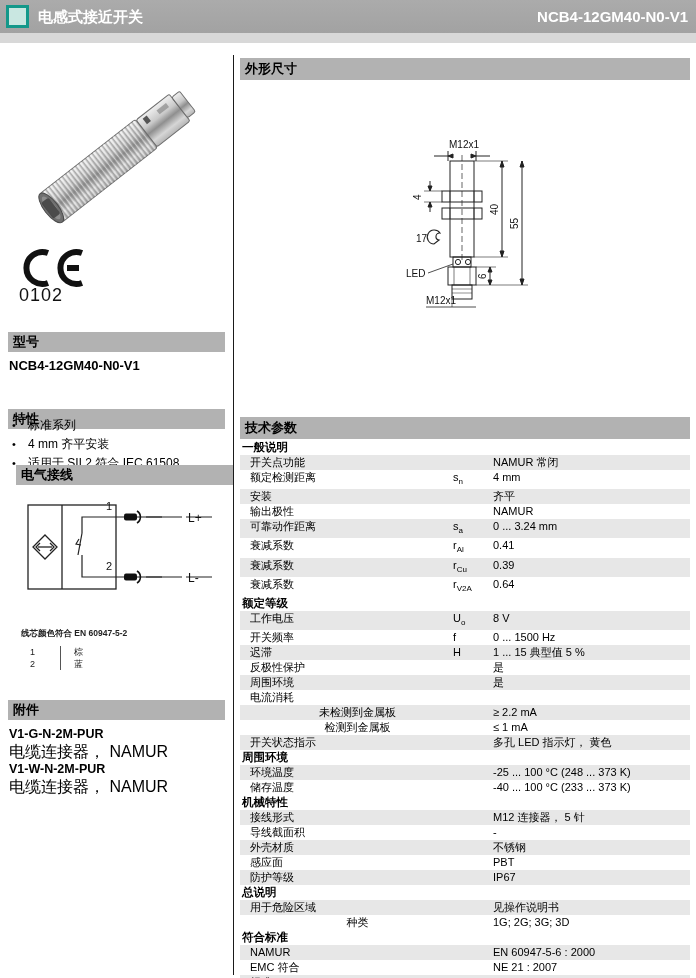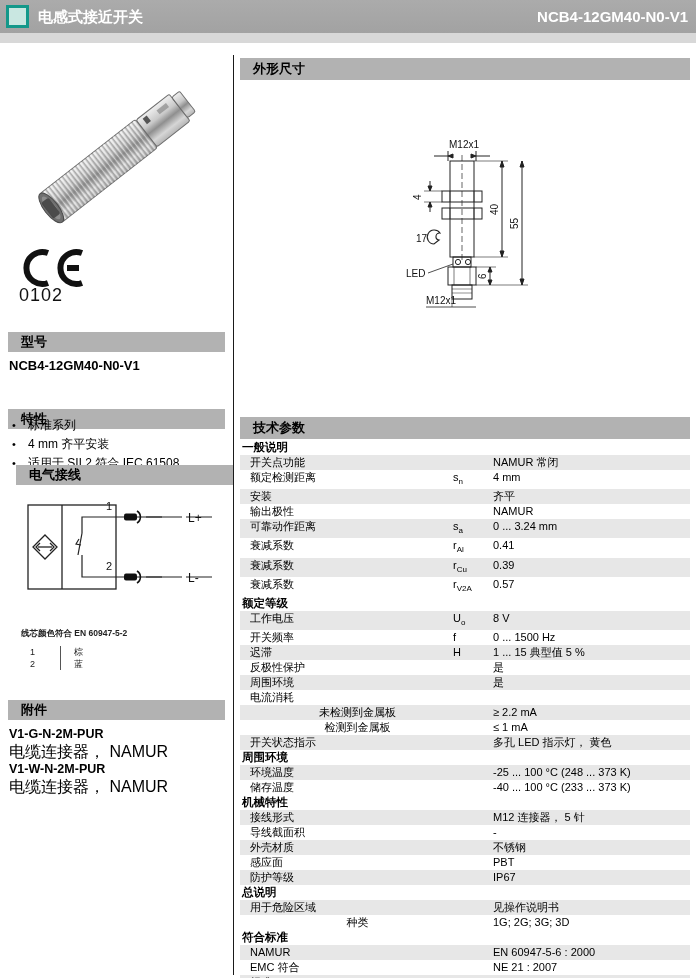--- a/index.html
+++ b/index.html
@@ -16,21 +16,21 @@
     background:#c9e7e1; border:3px solid #13988a; }
   .topbar-title { position:absolute; left:38px; top:0; height:33px; line-height:33px;
     color:#fff; font-weight:bold; font-size:15px; }
   .topbar-product { position:absolute; right:8px; top:0; height:33px; line-height:33px;
     color:#fff; font-weight:bold; font-size:15px; }
   .substrip { position:absolute; left:0; top:33px; width:696px; height:10px; background:#d8d8d8; }
   
   .col-left { position:absolute; left:8px; top:55px; width:217px; height:920px; }
   .col-right { position:absolute; left:240px; top:55px; width:450px; height:923px; }
   .divider { position:absolute; left:233px; top:55px; width:1px; height:920px; background:#1a1a1a; }
-  .section-bar { background:#b2b2b2; height:20px; line-height:20px; padding-left:13px;
+  .section-bar { background:#b2b2b2; height:20px; line-height:20px; padding-left:5px;
     font-weight:bold; font-size:13px; color:#000; }
   .section-bar.tall { height:22px; line-height:22px; }
   
   .photo-wrap { position:absolute; left:10px; top:6px; width:196px; height:182px; }
   .ce-wrap { position:absolute; left:10px; top:192px; width:90px; height:40px; }
   .ce-num { position:absolute; left:11px; top:230px; font-size:18px; letter-spacing:1px; color:#111; }
   .bar-model { position:absolute; left:0; top:277px; width:217px; }
   .model-value { position:absolute; left:1px; top:303px; font-size:13px; font-weight:bold; }
   .bar-features { position:absolute; left:0; top:354px; width:217px; }
   .features-list { position:absolute; left:4px; top:363px; width:210px; font-size:12px; }
@@ -309,21 +309,21 @@
           <span class="t-val">0.41</span>
         </div>
         <div class="trow stripe">
           <span class="t-label">衰减系数</span>
           <span class="t-sym">r<sub>Cu</sub></span>
           <span class="t-val">0.39</span>
         </div>
         <div class="trow">
           <span class="t-label">衰减系数</span>
           <span class="t-sym">r<sub>V2A</sub></span>
-          <span class="t-val">0.57</span>
+          <span class="t-val">0.64</span>
         </div>
         <div class="tgroup">额定等级</div>
         <div class="trow stripe">
           <span class="t-label">工作电压</span>
           <span class="t-sym">U<sub>o</sub></span>
           <span class="t-val">8 V</span>
         </div>
         <div class="trow">
           <span class="t-label">开关频率</span>
           <span class="t-sym">f</span>

